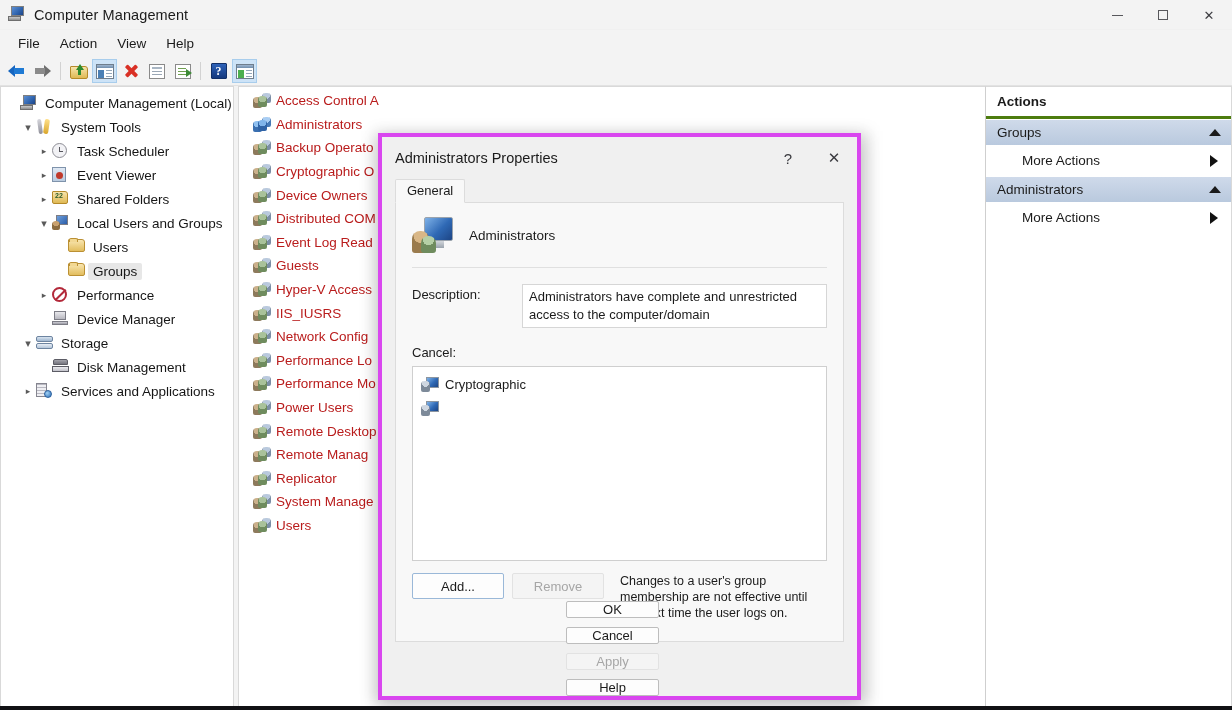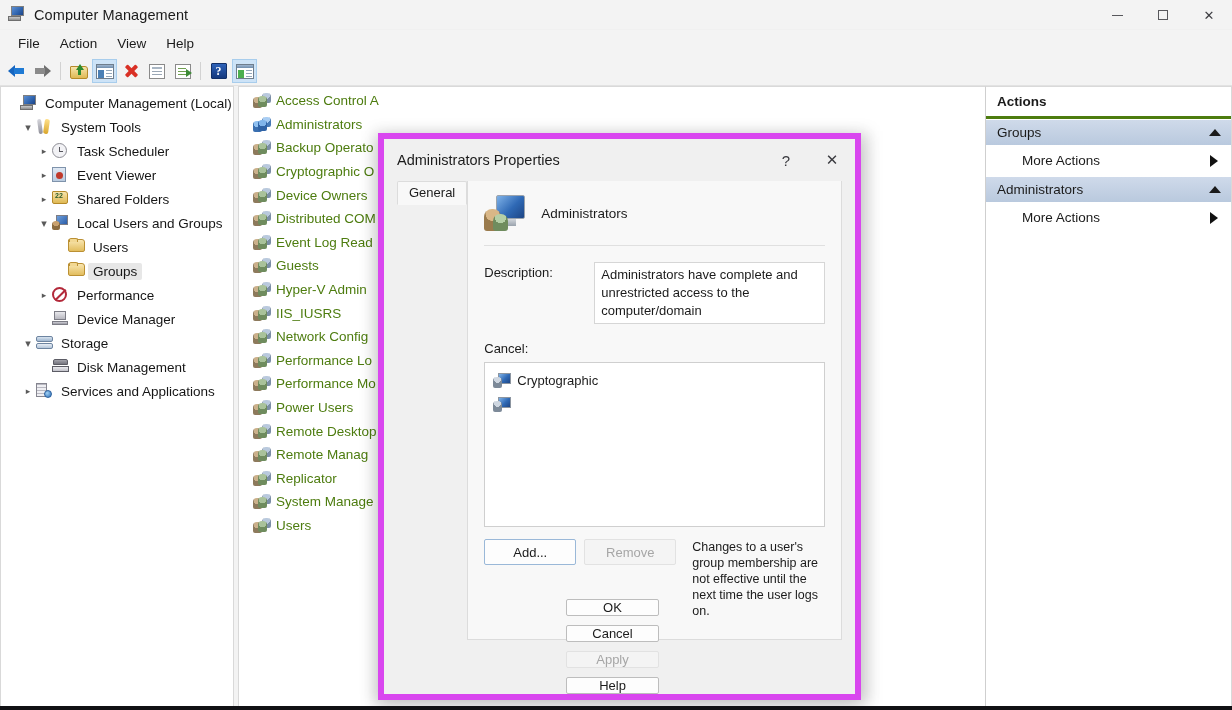--- a/index.html
+++ b/index.html
@@ -370,21 +370,21 @@
     display: flex; align-items: center;
     border-bottom: 1px solid #e3e3e3;
     background: #ffffff;
     font-size: 13.5px; color: #1b1b1b;
   }
   .lh-name { width: 200px; padding-left: 14px; }
   .lh-desc { flex: 1; padding-left: 8px; border-left: 1px solid #ececec; }
   .list-body { flex: 1; overflow: hidden; padding-top: 2px; }
   .list-row {
     height: 23.6px; display: flex; align-items: center;
-    font-size: 13.5px; color: #4d7c0f; white-space: nowrap;
+    font-size: 13.5px; color: #b91c1c; white-space: nowrap;
     padding-left: 14px;
   }
   .grp-icon {
     width: 18px; height: 15px; position: relative; margin-right: 5px; flex: none;
   }
   .grp-icon .ga {
     position: absolute; left: 0; bottom: 0; width: 9px; height: 11px;
     background: radial-gradient(circle at 50% 22%, #cbb08b 0 38%, #8d7a5c 39% 100%);
     border-radius: 4px 4px 2px 2px;
   }
@@ -441,41 +441,41 @@
 
   
   .dlg-shadow {
     position: absolute; left: 374px; top: 131px; width: 496px; height: 573px;
     background: rgba(0,0,0,0.10);
     filter: blur(7px);
   }
   .dialog {
     position: absolute; left: 378px; top: 133px; width: 483px; height: 567px;
     background: #f0f0f0;
-    border: 6px solid #d946ef;
+    border: 4px solid #d946ef;
     display: flex; flex-direction: column;
     box-shadow: 0 6px 18px rgba(0,0,0,0.18);
   }
   .dlg-titlebar {
     height: 42px; min-height: 42px;
     background: #f0f0f0;
     display: flex; align-items: center; position: relative;
     padding-left: 13px;
   }
   .dlg-title {
     font-size: 14.5px; color: #1b1b1b;
   }
   .dlg-caps { position: absolute; right: 0; top: 0; height: 42px; display: flex; }
   .dlg-cap {
     width: 46px; height: 42px; display: flex; align-items: center; justify-content: center;
     color: #3a3a3f; font-size: 15px;
   }
 
   .dlg-content {
-    flex: 1; display: flex; 
+    flex: 1; display: flex; flex-direction: column;
     padding: 0 13px 0 13px; min-height: 0;
   }
   .tabstrip {
     display: flex; align-items: flex-end; height: 24px;
     border-bottom: 1px solid #dcdcdc;
   }
   .tab {
     padding: 3px 11px 4px 11px; font-size: 13px; color: #1b1b1b;
     background: #f8f8f8; border: 1px solid #dcdcdc; border-bottom: 1px solid #f8f8f8;
     border-radius: 2px 2px 0 0; position: relative; top: 1px;
@@ -831,21 +831,21 @@
                 <div class="gb"></div>
               </div>
               <span>Guests</span>
             </div>
             <div class="list-row">
               <div class="grp-icon">
                 <div class="gc"></div>
                 <div class="ga"></div>
                 <div class="gb"></div>
               </div>
-              <span>Hyper-V Admin</span>
+              <span>Hyper-V Access</span>
             </div>
             <div class="list-row">
               <div class="grp-icon">
                 <div class="gc"></div>
                 <div class="ga"></div>
                 <div class="gb"></div>
               </div>
               <span>IIS_IUSRS</span>
             </div>
             <div class="list-row">

